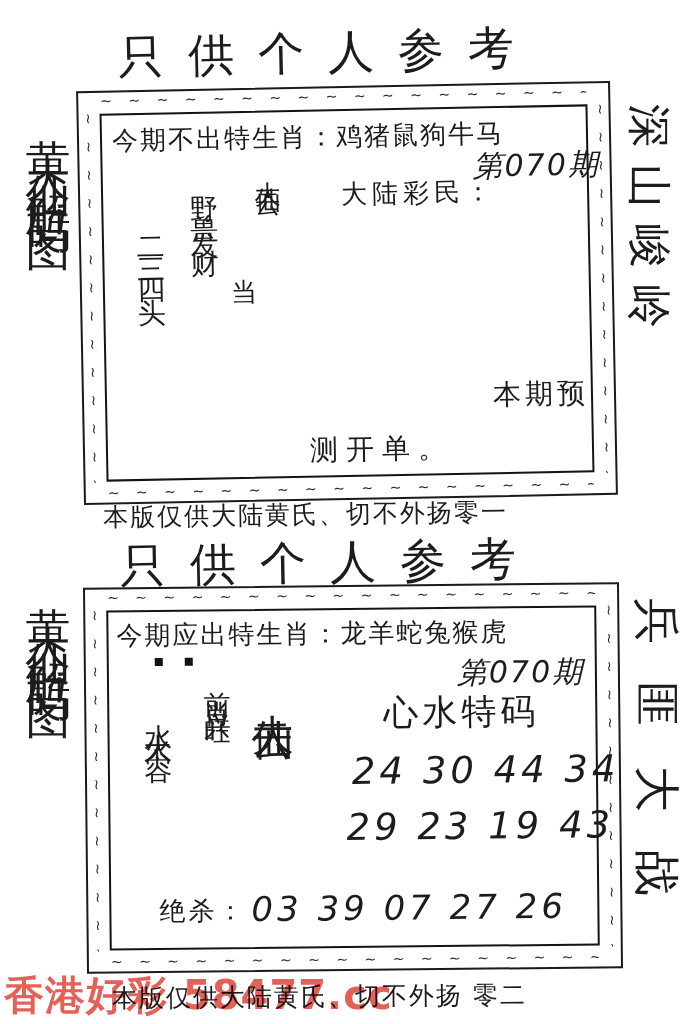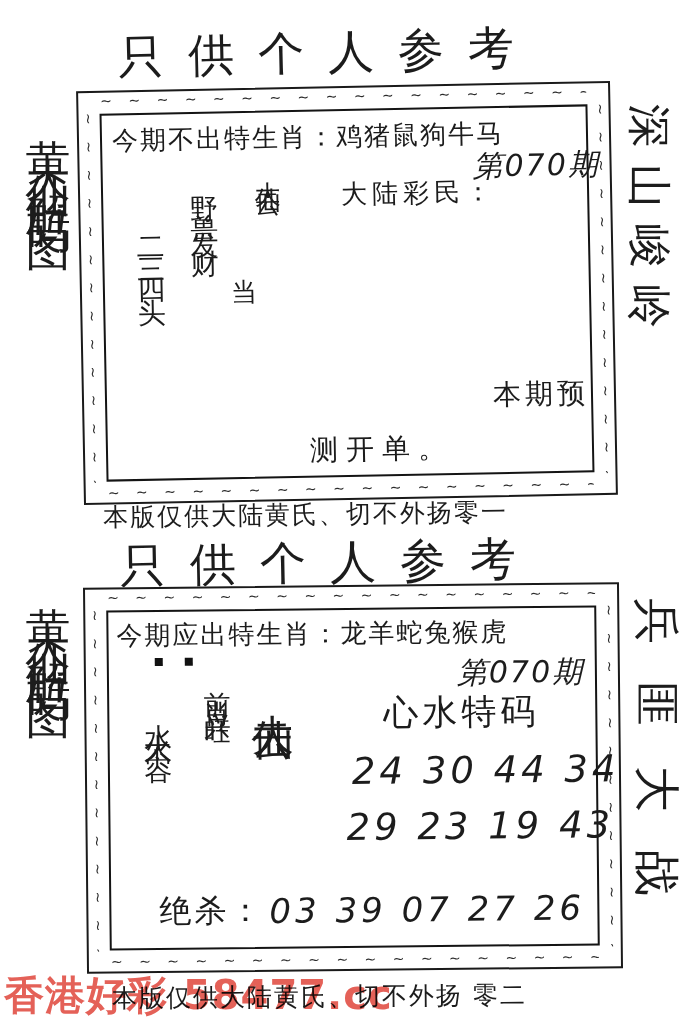--- a/index.html
+++ b/index.html
@@ -117,21 +117,21 @@
 
     <div class="abs vert-up" style="left:138px;top:70px;font-size:42px;line-height:50px;letter-spacing:6px;">大仙云</div>
 
     <div class="abs" style="left:274px;top:80px;font-size:35px;letter-spacing:4px;white-space:nowrap;">心水特码</div>
 
     <div class="abs hand-num" style="left:242px;top:140px;font-size:37px;">24 30 44 34</div>
 
     <div class="abs hand-num" style="left:236px;top:196px;font-size:37px;">29 23 19 43</div>
 
     <div class="abs" style="left:48px;top:278px;white-space:nowrap;">
-      <span style="font-size:32px;letter-spacing:3px;vertical-align:2px;text-align:center;">绝杀：</span>
+      <span style="font-size:26px;letter-spacing:3px;vertical-align:2px;text-align:center;">绝杀：</span>
       <span class="hand-num" style="font-size:34px;">03 39 07 27 26</span>
     </div>
   </div>
 </div>
 
 <div class="abs caption" style="left:112px;top:980px;transform:rotate(-0.5deg);">本版仅供大陆黄氏、切不外扬 零二</div>
 
 <div class="abs watermark" style="left:4px;top:968px;">香港好彩 58477.cc</div>
 
 </body></html>

